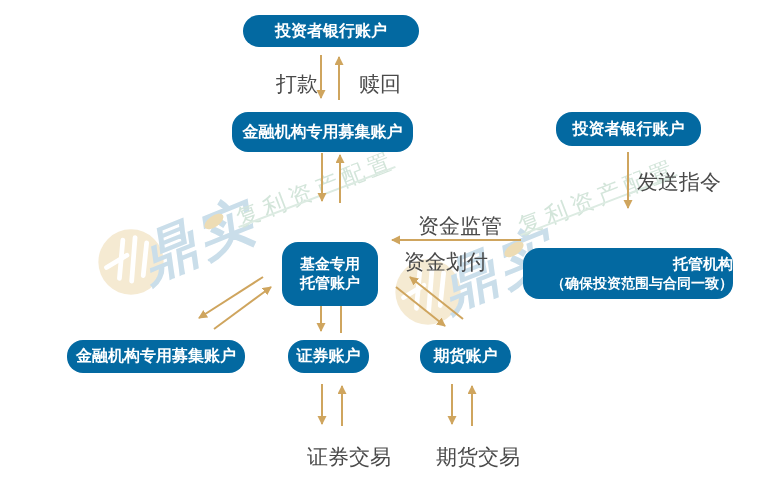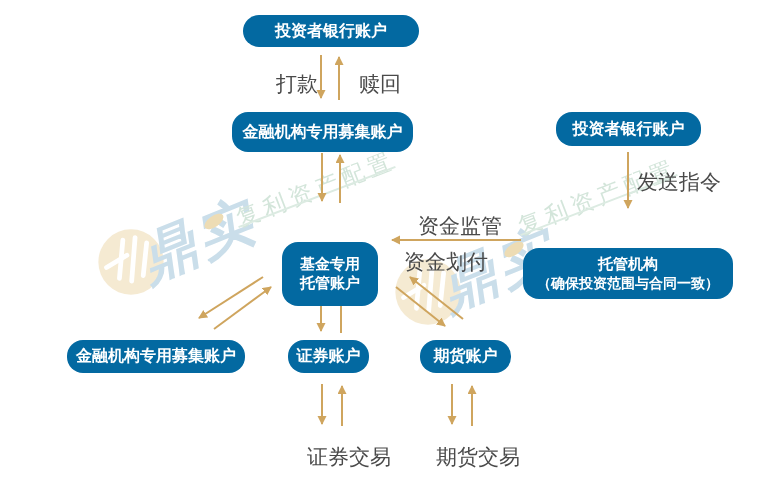--- a/index.html
+++ b/index.html
@@ -100,21 +100,21 @@
   </div>
 
   <div class="node f16" style="left:232px;top:112px;width:181px;height:40px;">
     <span>金融机构专用募集账户</span>
   </div>
 
   <div class="node f16" style="left:556px;top:112px;width:145px;height:34px;">
     <span>投资者银行账户</span>
   </div>
 
-  <div class="node f15" style="left:523px;top:216px;width:210px;height:51px;">
+  <div class="node f15" style="left:523px;top:216px;width:210px;height:51px;align-items:flex-end;">
     <span>托管机构</span>
     <span class="f14">（确保投资范围与合同一致）</span>
   </div>
 
   <div class="node f15" style="left:282px;top:210px;width:96px;height:64px;">
     <span>基金专用</span>
     <span>托管账户</span>
   </div>
 
   <div class="node f16" style="left:67px;top:340px;width:178px;height:33px;">

